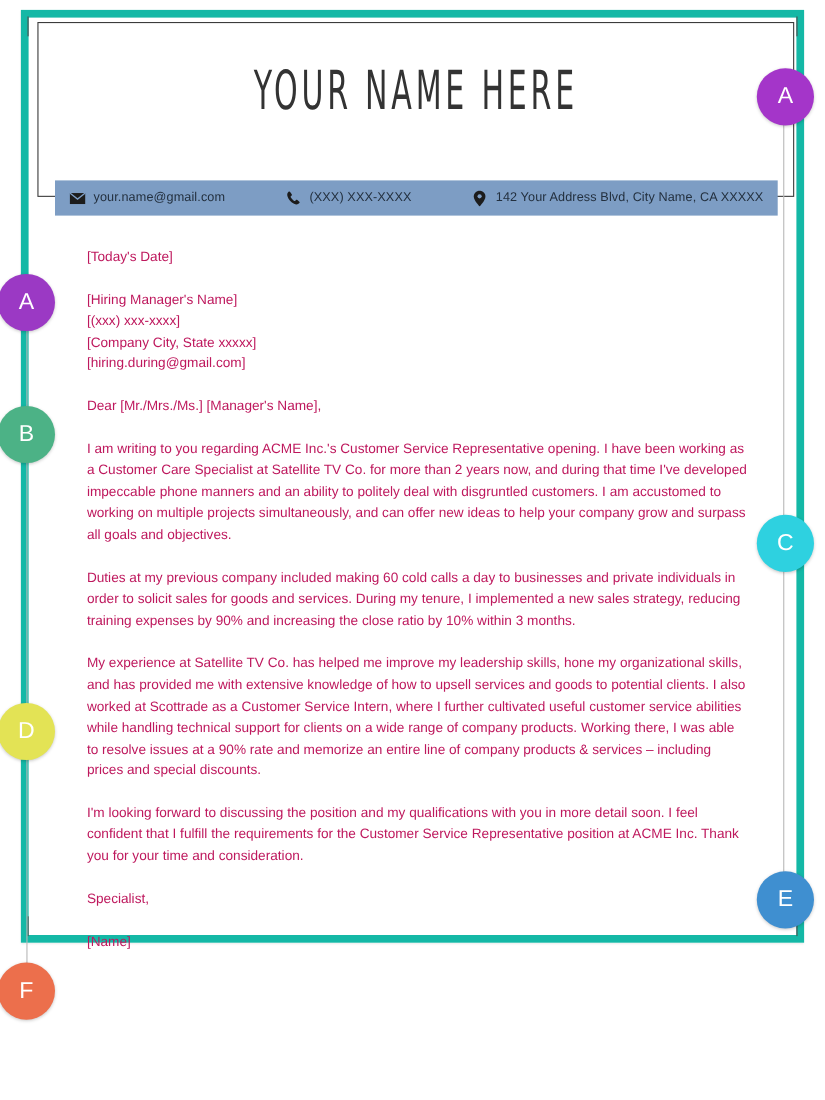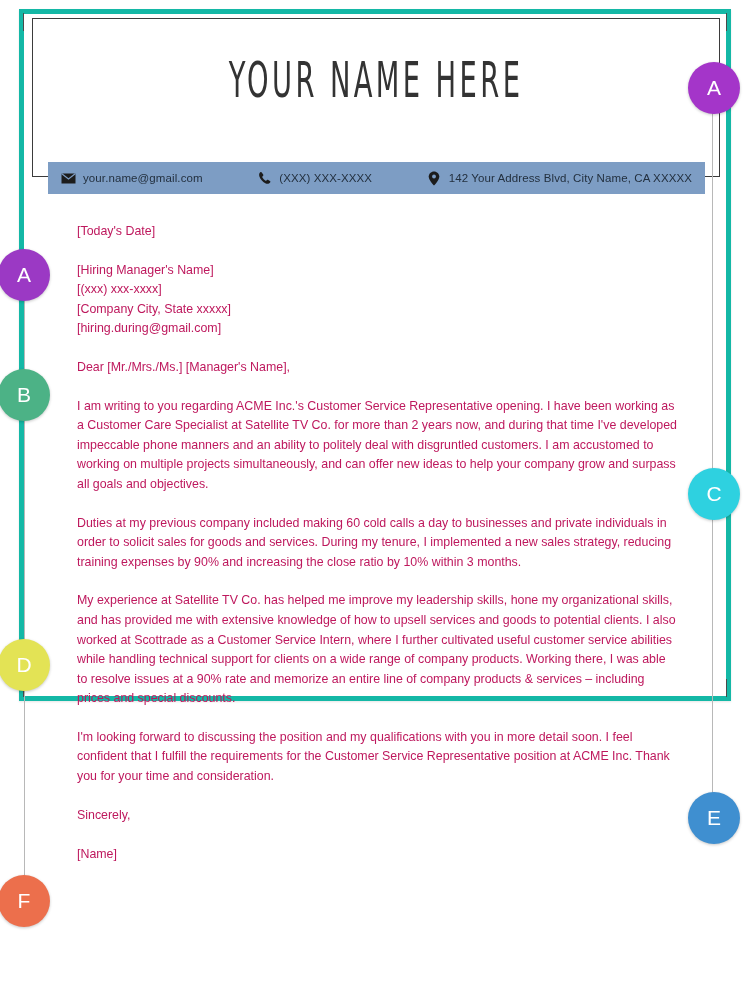--- a/index.html
+++ b/index.html
@@ -14,23 +14,23 @@
     font-family: "Liberation Sans", sans-serif;
     overflow: hidden;
   }
 
   
   #page-sheet {
     position: absolute;
     left: 19px;
     top: 9px;
     width: 712px;
-    height: 692px;
+    height: 848px;
     background: #ffffff;
-    border: 5px solid #14b8a6;
+    border: 7px solid #14b8a6;
     box-sizing: border-box;
     box-shadow: 0 1px 2px rgba(0,0,0,0.10);
   }
   .corner-mark {
     position: absolute;
     width: 1px;
     height: 18px;
     background: #4a4a4a;
   }
   .corner-mark.tl { left: -1px; top: -1px; }
@@ -205,21 +205,21 @@
     </div>
 
     <p class="para">Dear [Mr./Mrs./Ms.] [Manager's Name],</p>
 
     <p class="para">I am writing to you regarding ACME Inc.'s Customer Service Representative opening. I have been working as a Customer Care Specialist at Satellite TV Co. for more than 2 years now, and during that time I've developed impeccable phone manners and an ability to politely deal with disgruntled customers. I am accustomed to working on multiple projects simultaneously, and can offer new ideas to help your company grow and surpass all goals and objectives.</p>
     <p class="para">Duties at my previous company included making 60 cold calls a day to businesses and private individuals in order to solicit sales for goods and services. During my tenure, I implemented a new sales strategy, reducing training expenses by 90% and increasing the close ratio by 10% within 3 months.</p>
     <p class="para">My experience at Satellite TV Co. has helped me improve my leadership skills, hone my organizational skills, and has provided me with extensive knowledge of how to upsell services and goods to potential clients. I also worked at Scottrade as a Customer Service Intern, where I further cultivated useful customer service abilities while handling technical support for clients on a wide range of company products. Working there, I was able to resolve issues at a 90% rate and memorize an entire line of company products &amp; services – including prices and special discounts.</p>
     <p class="para">I'm looking forward to discussing the position and my qualifications with you in more detail soon. I feel confident that I fulfill the requirements for the Customer Service Representative position at ACME Inc. Thank you for your time and consideration.</p>
 
     <div id="sig-block">
-      <div class="tight-line">Sincerely,</div>
+      <div class="tight-line">Specialist,</div>
       <div class="gap-line"></div>
       <div class="tight-line">[Name]</div>
     </div>
 
   </div>
 </div>
 
 <div class="connector" style="left:712px; top:78px; height:760px;"></div>
 
 <div class="connector" style="left:24px; top:268px; height:634px;"></div>

